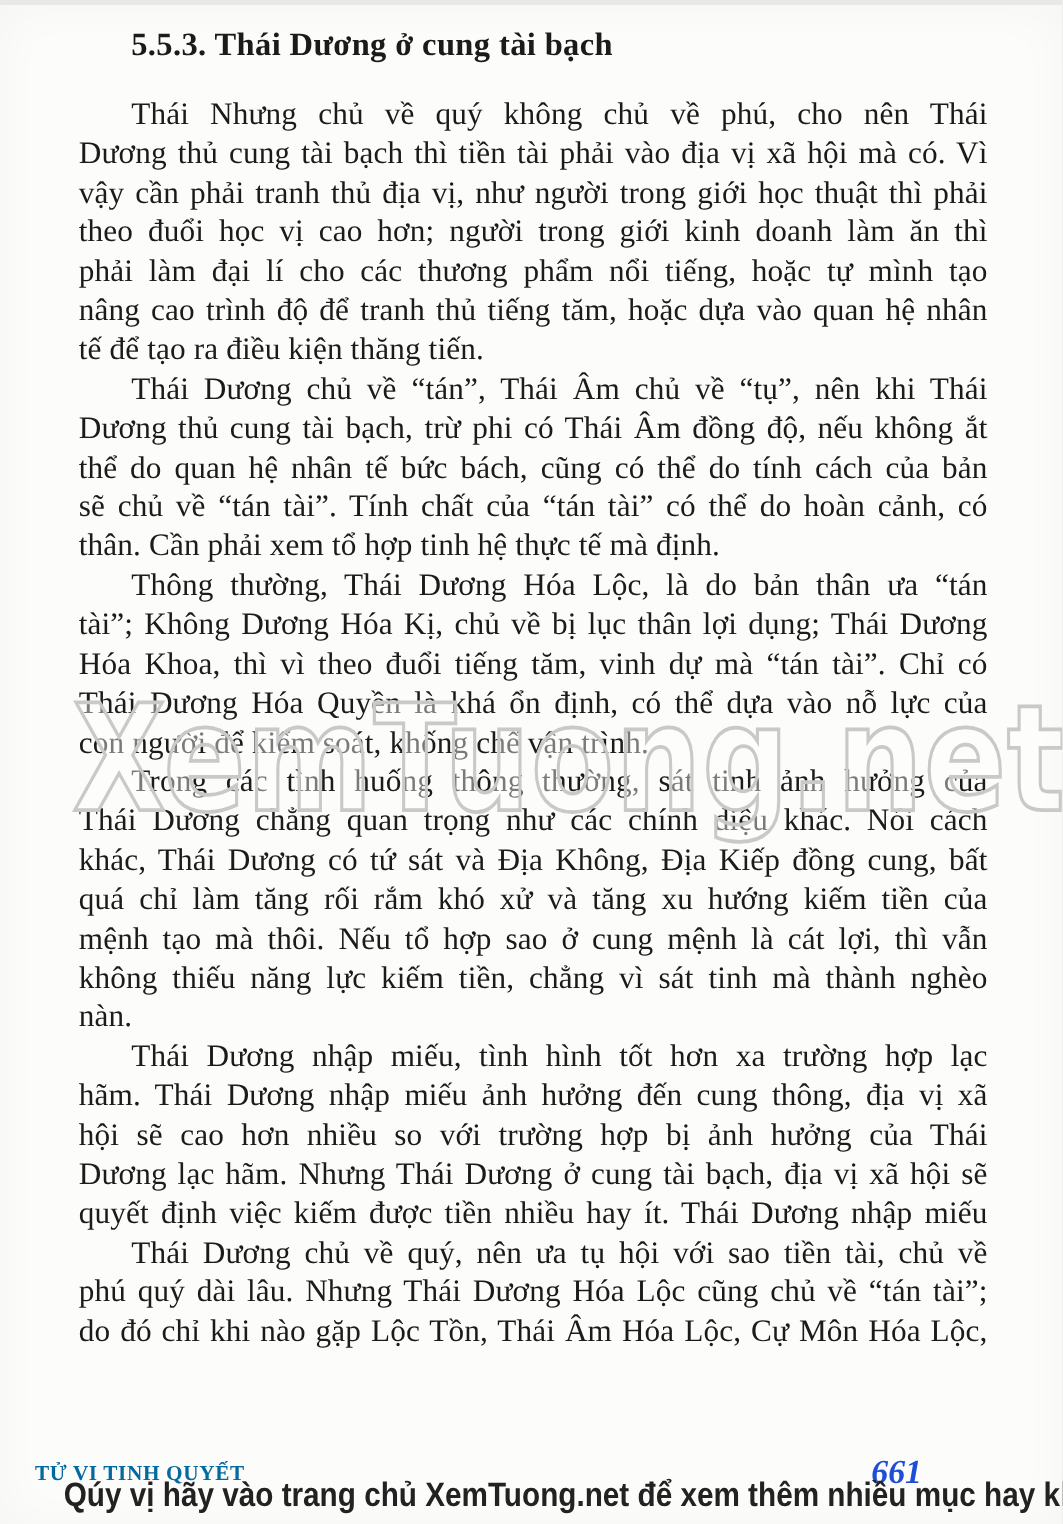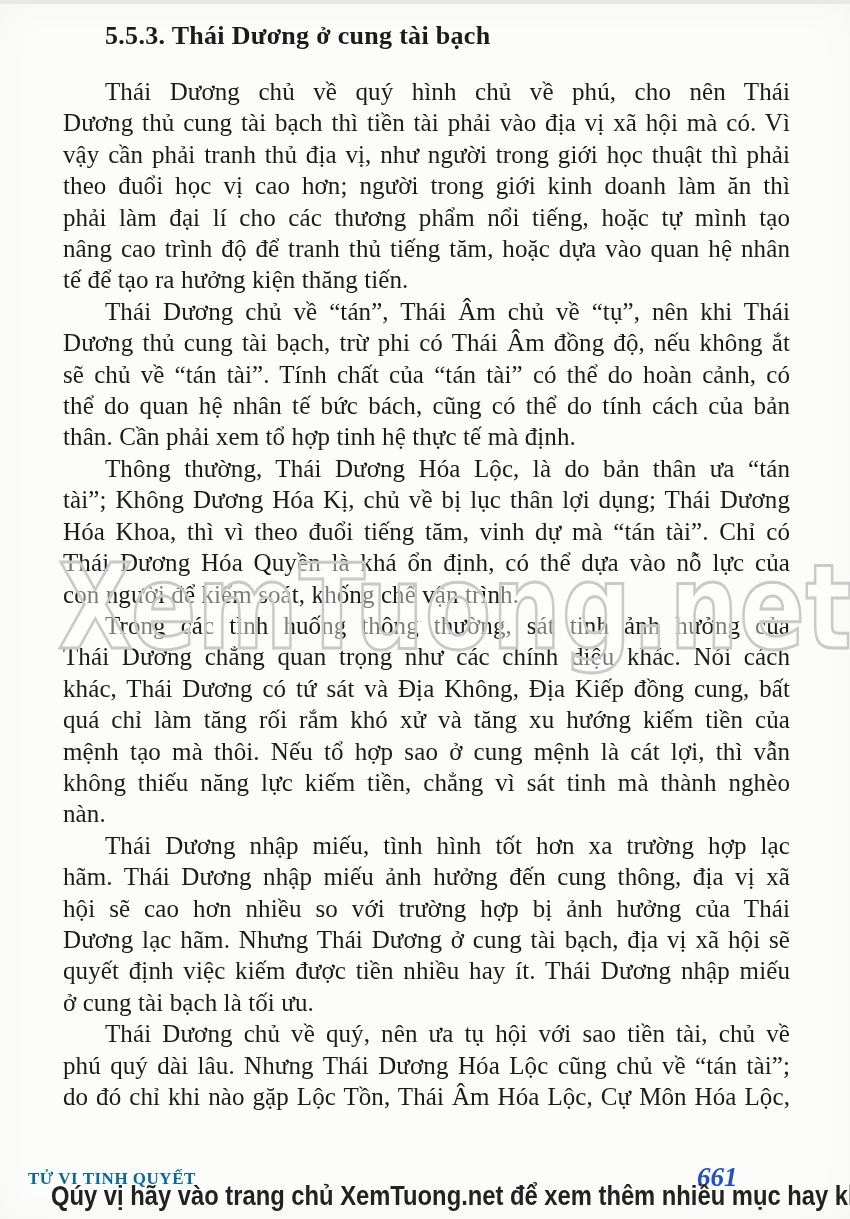--- a/index.html
+++ b/index.html
@@ -87,50 +87,49 @@
   }
 </style>
 </head>
 <body>
 
 <div class="page">
 
   <div class="text-block">
     <h2 class="title">5.5.3. Thái Dương ở cung tài bạch</h2>
     <div id="paragraphs">
-        <div class="line first">Thái Dương chủ về quý hình chủ về phú, cho nên Thái</div>
+        <div class="line first">Thái Nhưng chủ về quý không chủ về phú, cho nên Thái</div>
         <div class="line">Dương thủ cung tài bạch thì tiền tài phải vào địa vị xã hội mà có. Vì</div>
         <div class="line">vậy cần phải tranh thủ địa vị, như người trong giới học thuật thì phải</div>
         <div class="line">theo đuổi học vị cao hơn; người trong giới kinh doanh làm ăn thì</div>
         <div class="line">phải làm đại lí cho các thương phẩm nổi tiếng, hoặc tự mình tạo</div>
         <div class="line">nâng cao trình độ để tranh thủ tiếng tăm, hoặc dựa vào quan hệ nhân</div>
-        <div class="line last">tế để tạo ra hưởng kiện thăng tiến.</div>
+        <div class="line last">tế để tạo ra điều kiện thăng tiến.</div>
         <div class="line first">Thái Dương chủ về “tán”, Thái Âm chủ về “tụ”, nên khi Thái</div>
         <div class="line">Dương thủ cung tài bạch, trừ phi có Thái Âm đồng độ, nếu không ắt</div>
+        <div class="line">thể do quan hệ nhân tế bức bách, cũng có thể do tính cách của bản</div>
         <div class="line">sẽ chủ về “tán tài”. Tính chất của “tán tài” có thể do hoàn cảnh, có</div>
-        <div class="line">thể do quan hệ nhân tế bức bách, cũng có thể do tính cách của bản</div>
         <div class="line last">thân. Cần phải xem tổ hợp tinh hệ thực tế mà định.</div>
         <div class="line first">Thông thường, Thái Dương Hóa Lộc, là do bản thân ưa “tán</div>
         <div class="line">tài”; Không Dương Hóa Kị, chủ về bị lục thân lợi dụng; Thái Dương</div>
         <div class="line">Hóa Khoa, thì vì theo đuổi tiếng tăm, vinh dự mà “tán tài”. Chỉ có</div>
         <div class="line">Thái Dương Hóa Quyền là khá ổn định, có thể dựa vào nỗ lực của</div>
         <div class="line last">con người để kiểm soát, khống chế vận trình.</div>
         <div class="line first">Trong các tình huống thông thường, sát tinh ảnh hưởng của</div>
         <div class="line">Thái Dương chẳng quan trọng như các chính diệu khác. Nói cách</div>
         <div class="line">khác, Thái Dương có tứ sát và Địa Không, Địa Kiếp đồng cung, bất</div>
         <div class="line">quá chỉ làm tăng rối rắm khó xử và tăng xu hướng kiếm tiền của</div>
         <div class="line">mệnh tạo mà thôi. Nếu tổ hợp sao ở cung mệnh là cát lợi, thì vẫn</div>
         <div class="line">không thiếu năng lực kiếm tiền, chẳng vì sát tinh mà thành nghèo</div>
         <div class="line last">nàn.</div>
         <div class="line first">Thái Dương nhập miếu, tình hình tốt hơn xa trường hợp lạc</div>
         <div class="line">hãm. Thái Dương nhập miếu ảnh hưởng đến cung thông, địa vị xã</div>
         <div class="line">hội sẽ cao hơn nhiều so với trường hợp bị ảnh hưởng của Thái</div>
         <div class="line">Dương lạc hãm. Nhưng Thái Dương ở cung tài bạch, địa vị xã hội sẽ</div>
         <div class="line">quyết định việc kiếm được tiền nhiều hay ít. Thái Dương nhập miếu</div>
-        <div class="line last">ở cung tài bạch là tối ưu.</div>
         <div class="line first">Thái Dương chủ về quý, nên ưa tụ hội với sao tiền tài, chủ về</div>
         <div class="line">phú quý dài lâu. Nhưng Thái Dương Hóa Lộc cũng chủ về “tán tài”;</div>
         <div class="line">do đó chỉ khi nào gặp Lộc Tồn, Thái Âm Hóa Lộc, Cự Môn Hóa Lộc,</div>
       </div>
   </div>
 
   <div class="watermark">XemTuong.net</div>
 
   <div class="footer-book-title">TỬ VI TINH QUYẾT</div>
 

